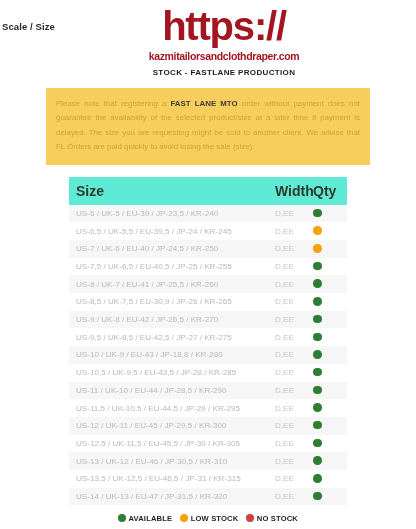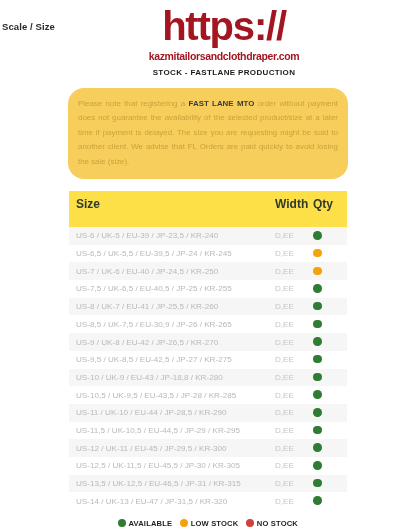--- a/index.html
+++ b/index.html
@@ -52,23 +52,23 @@
     margin-top: 6px;
     font-size: 8px;
     font-weight: 700;
     color: #1c1c1c;
     letter-spacing: 0.35px;
   }
 
   
   .notice {
     margin: 11px auto 0 auto;
-    width: 280px;
+    width: 324px;
     background: #f7ce5b;
-    border-radius: 16px;
+    border-radius: 0;
     padding: 9px 10px 10px 10px;
     box-sizing: border-box;
     color: #c9a23c;
     font-size: 7.9px;
     line-height: 14.4px;
     text-align: justify;
   }
   .notice b {
     color: #3b3b3b;
     font-weight: 700;
@@ -78,26 +78,26 @@
   .table-wrap {
     margin: 12px auto 0 auto;
     width: 278px;
   }
   table.size-table {
     width: 100%;
     border-collapse: collapse;
     table-layout: fixed;
   }
   table.size-table th {
-    background: #fde047;
+    background: #5eead4;
     color: #2f3a2c;
-    font-size: 12px;
+    font-size: 14px;
     font-weight: 700;
     text-align: left;
-    padding: 6px 0 16px 7px;
+    padding: 6px 0 6px 7px;
   }
   table.size-table th.col-width { width: 34px; padding-left: 2px; }
   table.size-table th.col-qty   { width: 34px; padding-left: 4px; }
 
   table.size-table td {
     font-size: 8.1px;
     color: #b9b9b9;
     padding: 4.1px 0 4.1px 7px;
     white-space: nowrap;
     overflow: hidden;
@@ -234,20 +234,25 @@
           <td class="c-size">US-12 / UK-11 / EU-45 / JP-29,5 / KR-300</td>
           <td class="c-width">D,EE</td>
           <td class="c-qty"><span class="dot available"></span></td>
         </tr>
         <tr>
           <td class="c-size">US-12,5 / UK-11,5 / EU-45,5 / JP-30 / KR-305</td>
           <td class="c-width">D,EE</td>
           <td class="c-qty"><span class="dot available"></span></td>
         </tr>
         <tr>
+          <td class="c-size">US-13 / UK-12 / EU-46 / JP-30,5 / KR-310</td>
+          <td class="c-width">D,EE</td>
+          <td class="c-qty"><span class="dot available"></span></td>
+        </tr>
+        <tr>
           <td class="c-size">US-13,5 / UK-12,5 / EU-46,5 / JP-31 / KR-315</td>
           <td class="c-width">D,EE</td>
           <td class="c-qty"><span class="dot available"></span></td>
         </tr>
         <tr>
           <td class="c-size">US-14 / UK-13 / EU-47 / JP-31,5 / KR-320</td>
           <td class="c-width">D,EE</td>
           <td class="c-qty"><span class="dot available"></span></td>
         </tr>
       </tbody>

